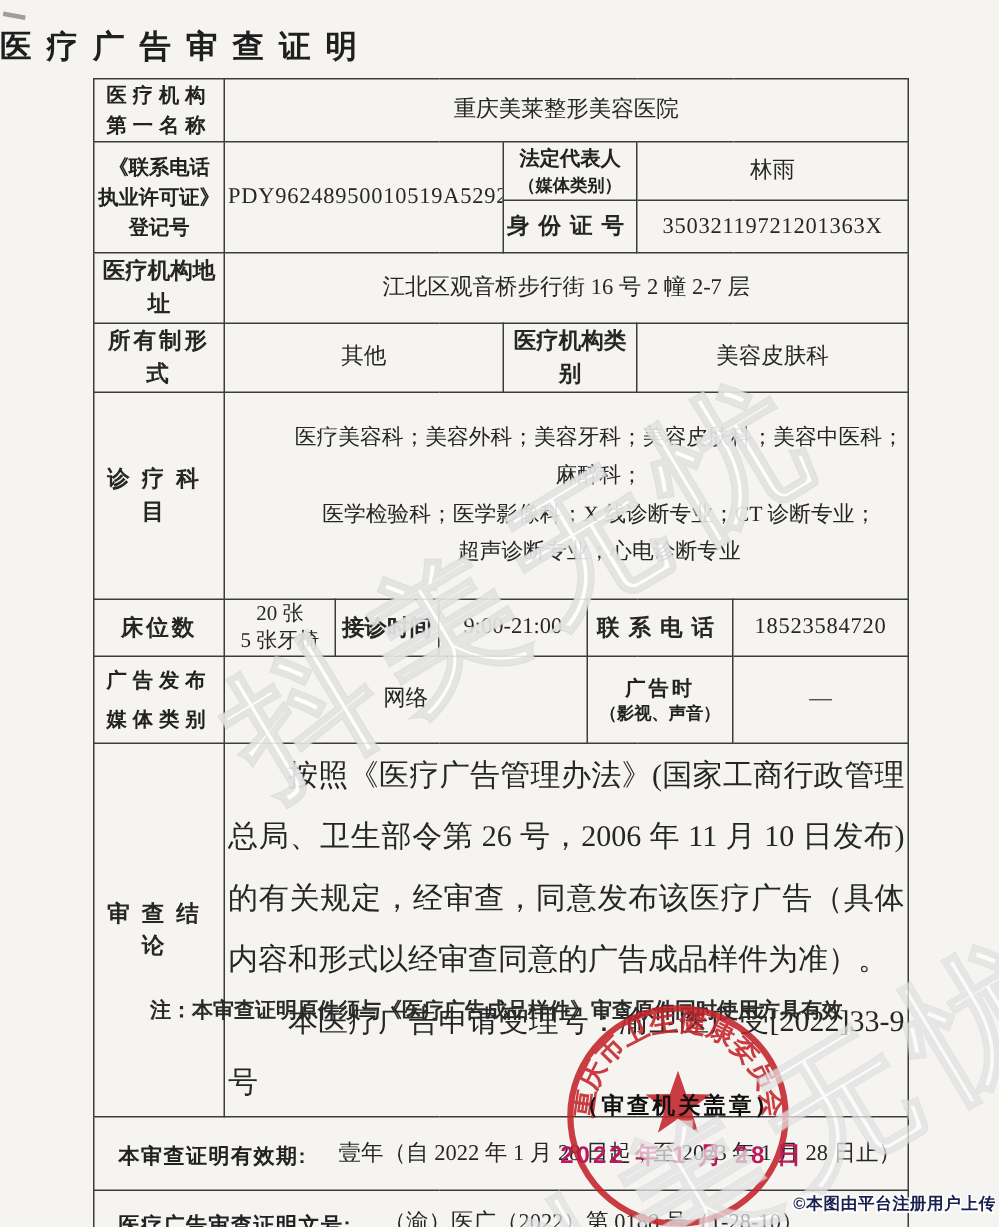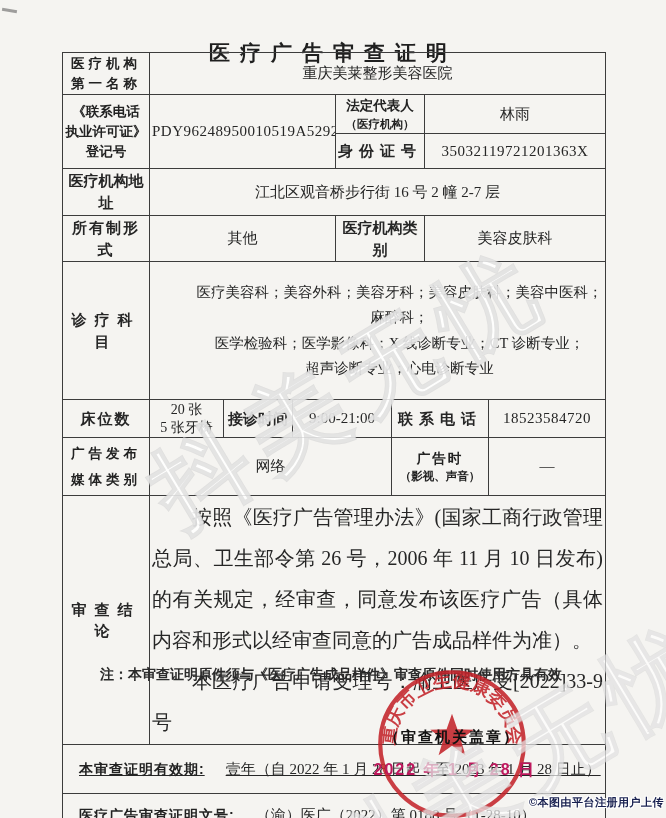--- a/index.html
+++ b/index.html
@@ -3,44 +3,44 @@
 <meta charset="utf-8">
 <style>
   html,body{margin:0;padding:0;}
   body{
     width:666px;height:818px;position:relative;overflow:hidden;
     background:#f5f4f1;
     font-family:"Liberation Serif","DejaVu Serif",serif;
     color:#2e2e2e;
   }
   .title{
-    position:absolute;top:17px;left:0;width:666px;text-align:center;
-    font-family:"Liberation Sans","DejaVu Sans",sans-serif;
-    font-size:21px;font-weight:bold;letter-spacing:10px;color:#1f1f1f;margin-top:22px;
+    position:absolute;top:17px;left:0;width:666px;
+    font-family:"Liberation Sans","DejaVu Sans",sans-serif;
+    font-size:21px;font-weight:bold;letter-spacing:10px;color:#1f1f1f;
   }
   table.cert{
     position:absolute;left:62px;top:52px;border-collapse:collapse;
     table-layout:fixed;width:543px;z-index:1;
   }
   table.cert td{
     border:1.6px solid #3c3c3c;text-align:center;vertical-align:middle;
     padding:1px 2px;font-size:15px;color:#262626;overflow:hidden;
   }
   .lbl{
     font-family:"Liberation Sans","DejaVu Sans",sans-serif;
     font-weight:bold;font-size:13.5px;color:#222;line-height:1.45;
   }
   .ls2{letter-spacing:2px}.ls4{letter-spacing:4px}.ls6{letter-spacing:6px}.ls8{letter-spacing:8px}
   .sub{font-size:11.5px;font-weight:bold;letter-spacing:0;}
   .val{font-size:15px;line-height:1.4;}
   .mono-num{letter-spacing:.5px;}
   .dept-line{font-size:14.5px;line-height:1.75;margin-left:44px;}
   .concl{text-align:left;padding:6px 12px 6px 14px;}
   .concl p{margin:0;text-indent:2em;font-size:20px;line-height:2.05;text-align:justify;}
-  .inline-row{display:flex;align-items:flex-start;text-align:left;padding-left:14px;text-decoration:underline;}
+  .inline-row{display:flex;align-items:flex-end;text-align:left;padding-left:14px;}
   .inline-row .lbl{font-size:14px;letter-spacing:1px;}
   .inline-row .val{margin-left:21px;font-size:15px;}
   .note{
     position:absolute;left:100px;top:662px;width:480px;z-index:2;
     font-size:14px;line-height:1.8;color:#2b2b2b;
     font-family:Liberation Serif, serif;font-weight:bold;
   }
   .note .l2{margin-left:28px;}
   .stamp-wrap{position:absolute;left:374px;top:666px;width:156px;height:156px;z-index:3;}
   .stamp-caption{
@@ -103,21 +103,21 @@
 
   <tr style="height:35px">
     <td rowspan="2">
       <div class="lbl">《联系电话</div>
       <div class="lbl">执业许可证》</div>
       <div class="lbl">登记号</div>
     </td>
     <td rowspan="2" colspan="3" class="val mono-num">PDY96248950010519A5292</td>
     <td colspan="2">
       <div class="lbl">法定代表人</div>
-      <div class="lbl sub">（医疗机构）</div>
+      <div class="lbl sub">（媒体类别）</div>
     </td>
     <td colspan="2" class="val">林雨</td>
   </tr>
   <tr style="height:35px">
     <td colspan="2" class="lbl ls6">身份证号</td>
     <td colspan="2" class="val mono-num">35032119721201363X</td>
   </tr>
 
   <tr style="height:35px">
     <td class="lbl">医疗机构地址</td>

